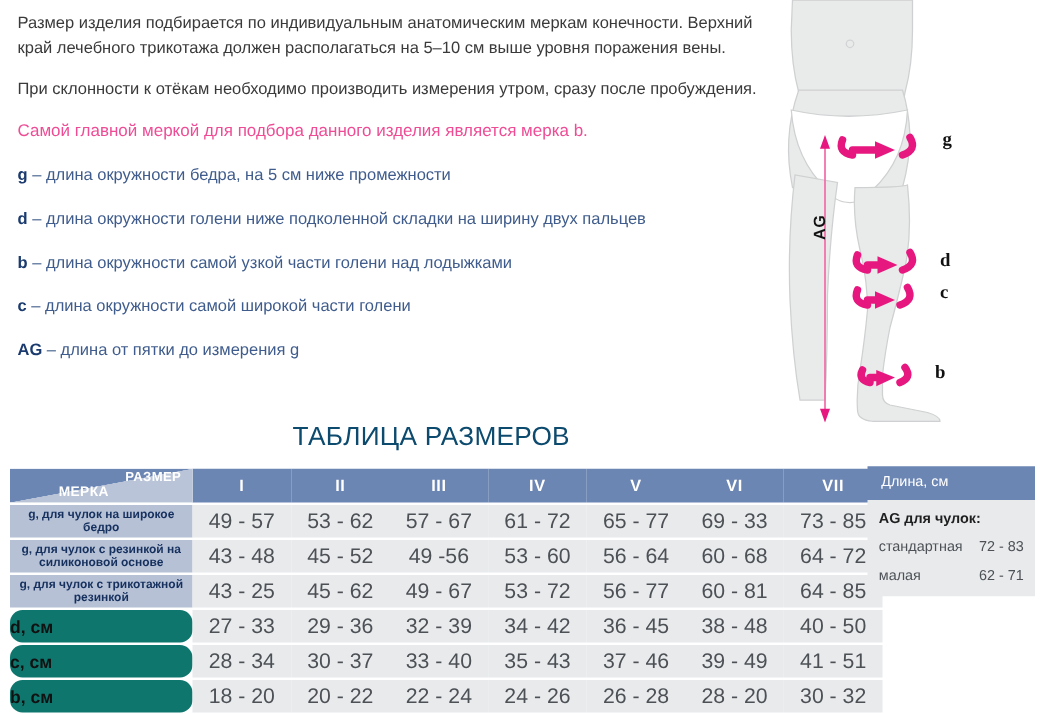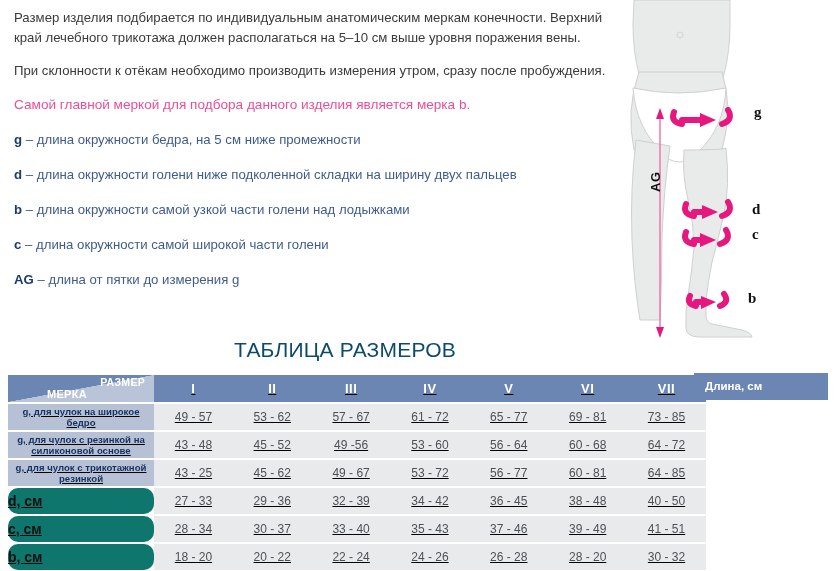--- a/index.html
+++ b/index.html
@@ -88,21 +88,20 @@
   }
 
   
   #size-table {
     position: absolute;
     left: 8px;
     top: 373px;
     width: 698px;
     border-collapse: separate;
     border-spacing: 0 2px;
-    text-decoration: underline;
   }
   #size-table td, #size-table th { padding: 0; }
 
   .hdr-cell {
     background: #6c86b4;
     color: #ffffff;
     font-size: 13px;
     font-weight: bold;
     text-align: center;
     height: 27px;
@@ -156,38 +155,38 @@
     font-size: 14px;
     font-weight: bold;
     text-align: left;
     height: 25px;
     vertical-align: middle;
     border-radius: 10px;
   }
   .val {
     background: #e8eaec;
     color: #4d5156;
-    font-size: 12px;
+    font-size: 17px;
     text-align: center;
     height: 26px;
     vertical-align: middle;
   }
 
   
   #length-panel {
     position: absolute;
     left: 694px;
     top: 373px;
     width: 134px;
   }
   #length-panel .lp-header {
     background: #6c86b4;
     color: #ffffff;
     font-size: 11.5px;
-    font-weight: bold;
+    font-weight: normal;
     padding: 7px 11px;
     height: 27px;
   }
   #length-panel .lp-body {
     background: #e8eaec;
     padding: 9px 9px 10px 9px;
   }
   .lp-title {
     font-size: 11.5px;
     font-weight: bold;
@@ -321,21 +320,21 @@
     </tr>
   </thead>
   <tbody>
     <tr>
       <td class="rowlabel-g">g, для чулок на широкое бедро</td>
       <td class="val">49 - 57</td>
       <td class="val">53 - 62</td>
       <td class="val">57 - 67</td>
       <td class="val">61 - 72</td>
       <td class="val">65 - 77</td>
-      <td class="val">69 - 81</td>
+      <td class="val">69 - 33</td>
       <td class="val">73 - 85</td>
     </tr>
     <tr>
       <td class="rowlabel-g">g, для чулок с  резинкой на силиконовой основе</td>
       <td class="val">43 - 48</td>
       <td class="val">45 - 52</td>
       <td class="val">49 -56</td>
       <td class="val">53 - 60</td>
       <td class="val">56 - 64</td>
       <td class="val">60 - 68</td>
@@ -379,13 +378,24 @@
       <td class="val">24 - 26</td>
       <td class="val">26 - 28</td>
       <td class="val">28 - 20</td>
       <td class="val">30 - 32</td>
     </tr>
   </tbody>
 </table>
 
 <div id="length-panel">
   <div class="lp-header">Длина, см</div>
+  <div class="lp-body">
+    <div class="lp-title">AG для чулок:</div>
+    <div class="lp-row">
+      <span>стандартная</span>
+      <span class="lp-val">72 - 83</span>
+    </div>
+    <div class="lp-row">
+      <span>малая</span>
+      <span class="lp-val">62 - 71</span>
+    </div>
+  </div>
 </div>
 
 </body></html>

